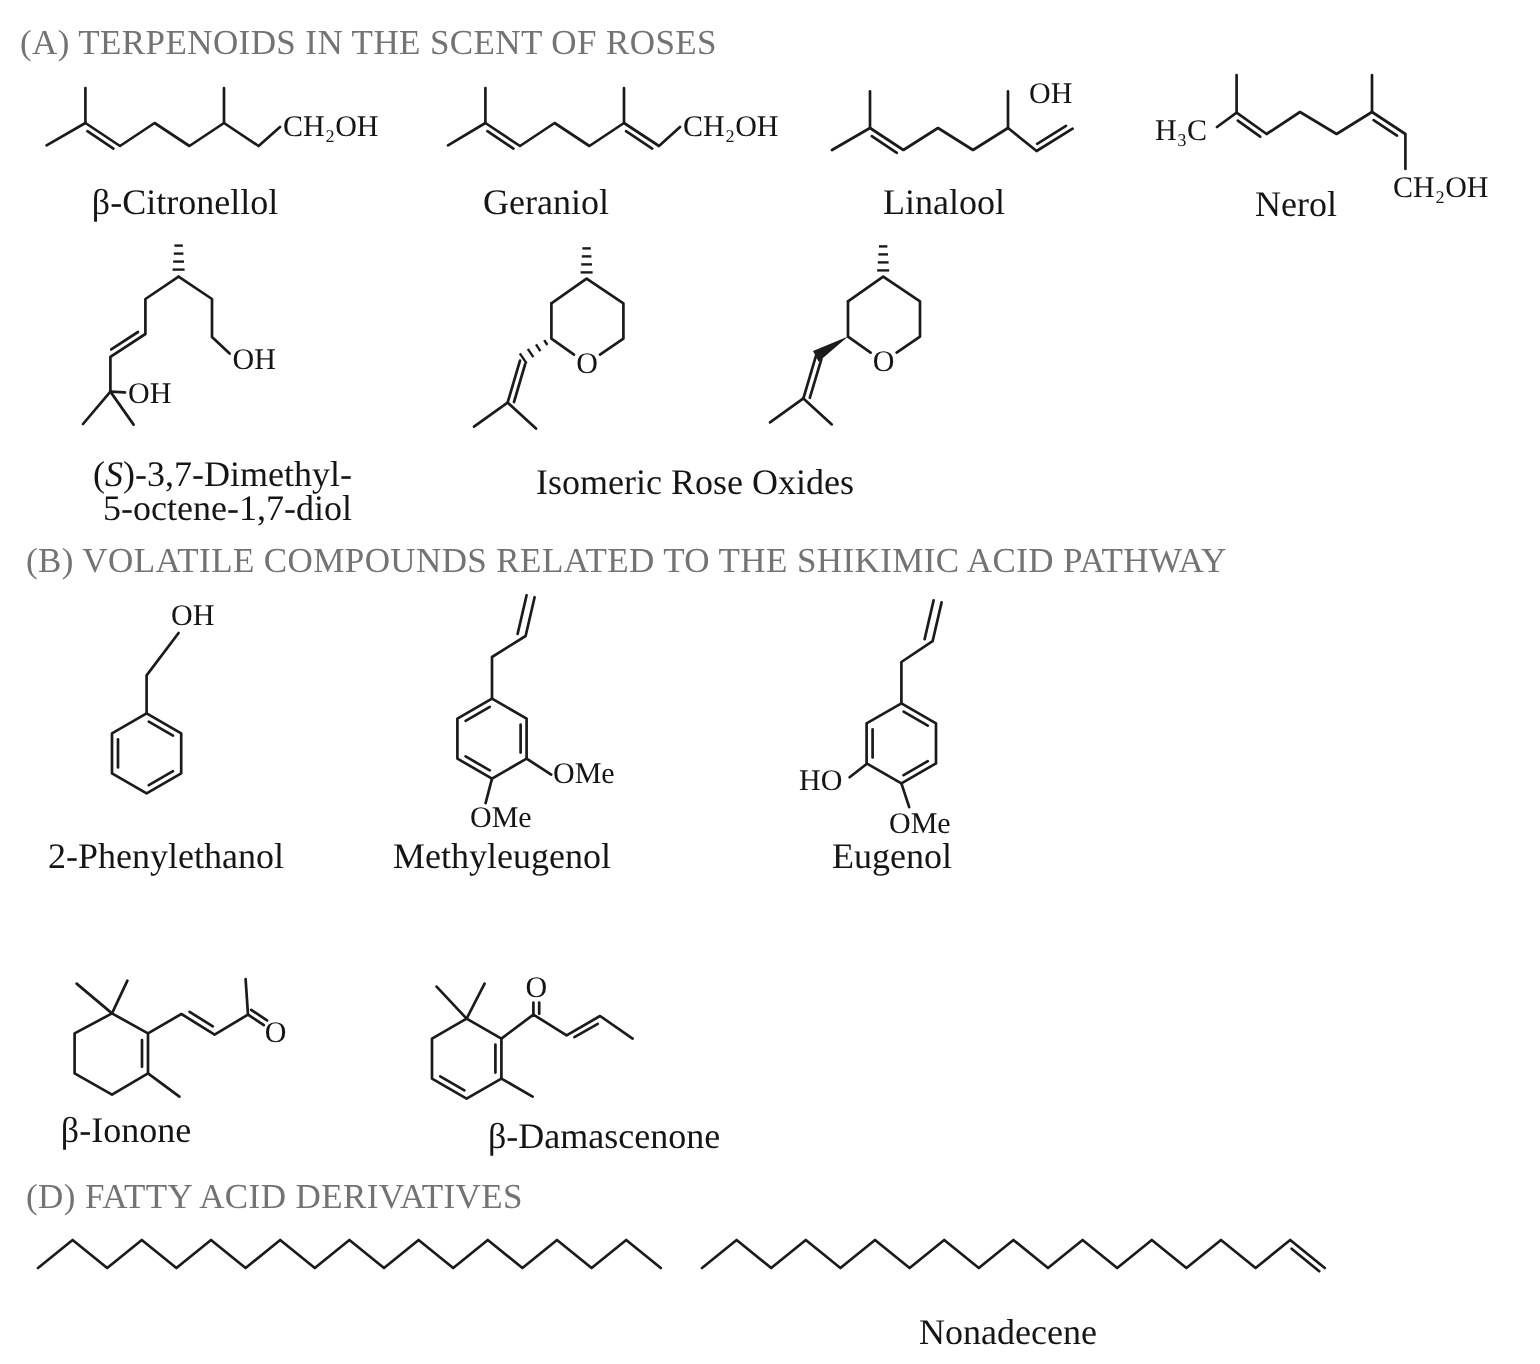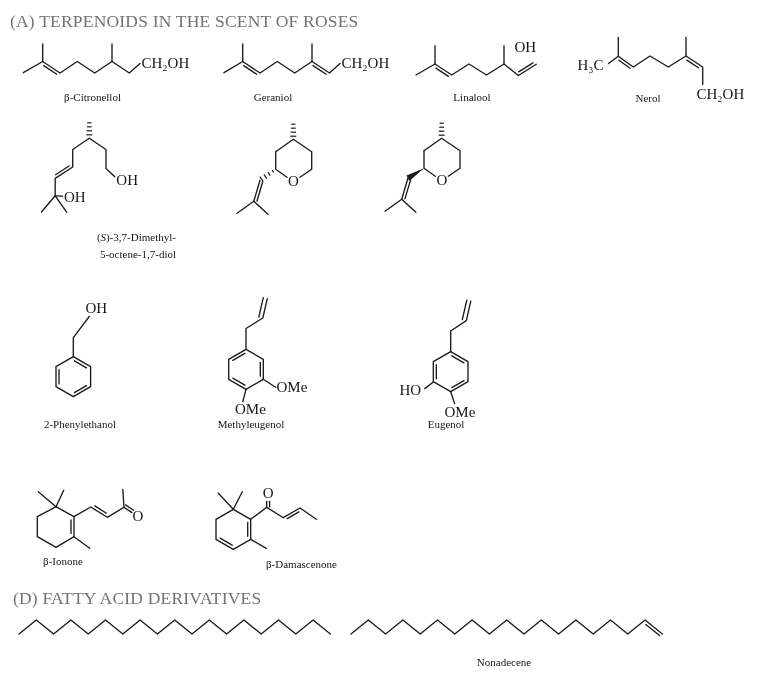--- a/index.html
+++ b/index.html
@@ -1,34 +1,35 @@
 <!DOCTYPE html>
 <html><head>
 <meta charset="utf-8">
 <style>
   html,body{margin:0;padding:0;background:#ffffff;}
   #fig{position:relative;width:770px;height:682px;background:#ffffff;overflow:hidden;
        font-family:"Liberation Serif","DejaVu Serif",serif;color:#1b1b1b;}
   .sec-title{position:absolute;font-size:17.5px;letter-spacing:.2px;white-space:nowrap;color:#737373;}
-  .mol-label{position:absolute;font-size:11px;text-align:center;white-space:nowrap;color:#151515;}
+  .mol-label{position:absolute;font-size:18px;text-align:center;white-space:nowrap;color:#151515;}
   .mol-label.left{text-align:right;line-height:16.5px;}
   .it{font-style:italic;}
   svg{position:absolute;left:0;top:0;}
   .bond{stroke:#1b1b1b;stroke-width:1.35;fill:none;stroke-linecap:round;stroke-linejoin:round;}
   .hash{stroke:#1b1b1b;stroke-width:1.2;fill:none;stroke-linecap:butt;}
   .wedge{fill:#1b1b1b;stroke:none;}
   .atom{font-family:"Liberation Serif","DejaVu Serif",serif;font-size:15px;fill:#151515;}
   .mid{text-anchor:middle;}
 </style>
 </head>
 <body>
 
 <div id="fig">
 
   <div class="sec-title" style="left:10px;top:11px;">(A) TERPENOIDS IN THE SCENT OF ROSES</div>
+  <div class="sec-title" style="left:13px;top:270px;">(B) VOLATILE COMPOUNDS RELATED TO THE SHIKIMIC ACID PATHWAY</div>
   <div class="sec-title" style="left:13px;top:588px;">(D) FATTY ACID DERIVATIVES</div>
 
   <svg width="770" height="682" viewBox="0 0 770 682">
 
     <g>
       <path class="bond" d="M23.3,72.7 L42.7,61.5 L60,73 L77.3,61.5 L94.7,73 L112,61.5 L129.3,73 L140,63.5"></path>
       <path class="bond" d="M42.7,61.5 L42.7,44"></path>
       <path class="bond" d="M112,61.5 L112,44"></path>
       <path class="bond" d="M43.7,65.6 L56.7,74.3"></path>
       <text class="atom" x="141.5" y="68">CH₂OH</text>
@@ -183,20 +184,21 @@
     </g>
   </svg>
 
   <div class="mol-label" style="left:40px;top:91px;width:105px;">β-Citronellol</div>
   <div class="mol-label" style="left:238px;top:91px;width:70px;">Geraniol</div>
   <div class="mol-label" style="left:436px;top:91px;width:72px;">Linalool</div>
   <div class="mol-label" style="left:613px;top:92px;width:70px;">Nerol</div>
 
   <div class="mol-label left" style="left:36px;top:229px;width:140px;"><span><span>(</span><span class="it">S</span><span>)-3,7-Dimethyl-</span></span><br><span>5-octene-1,7-diol</span></div>
 
+  <div class="mol-label" style="left:265px;top:231px;width:165px;">Isomeric Rose Oxides</div>
 
   <div class="mol-label" style="left:24px;top:418px;width:112px;">2-Phenylethanol</div>
   <div class="mol-label" style="left:196px;top:418px;width:110px;">Methyleugenol</div>
   <div class="mol-label" style="left:412px;top:418px;width:68px;">Eugenol</div>
 
   <div class="mol-label" style="left:29px;top:555px;width:68px;">β-Ionone</div>
   <div class="mol-label" style="left:220px;top:558px;width:115px;margin-left:24px;">β-Damascenone</div>
 
   <div class="mol-label" style="left:97px;top:680px;width:92px;margin-left:29px;">Nonadecane</div>
   <div class="mol-label" style="left:458px;top:656px;width:92px;">Nonadecene</div>

